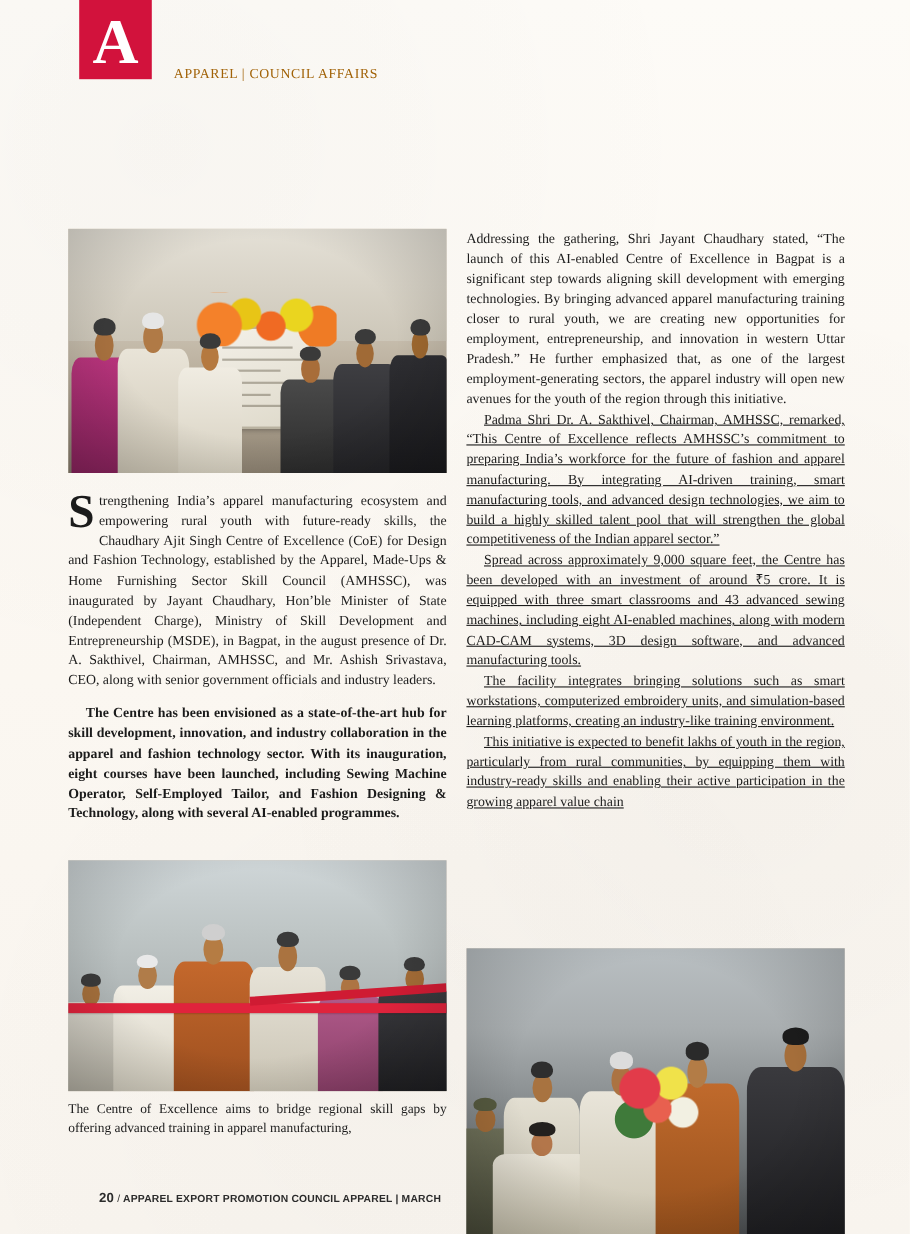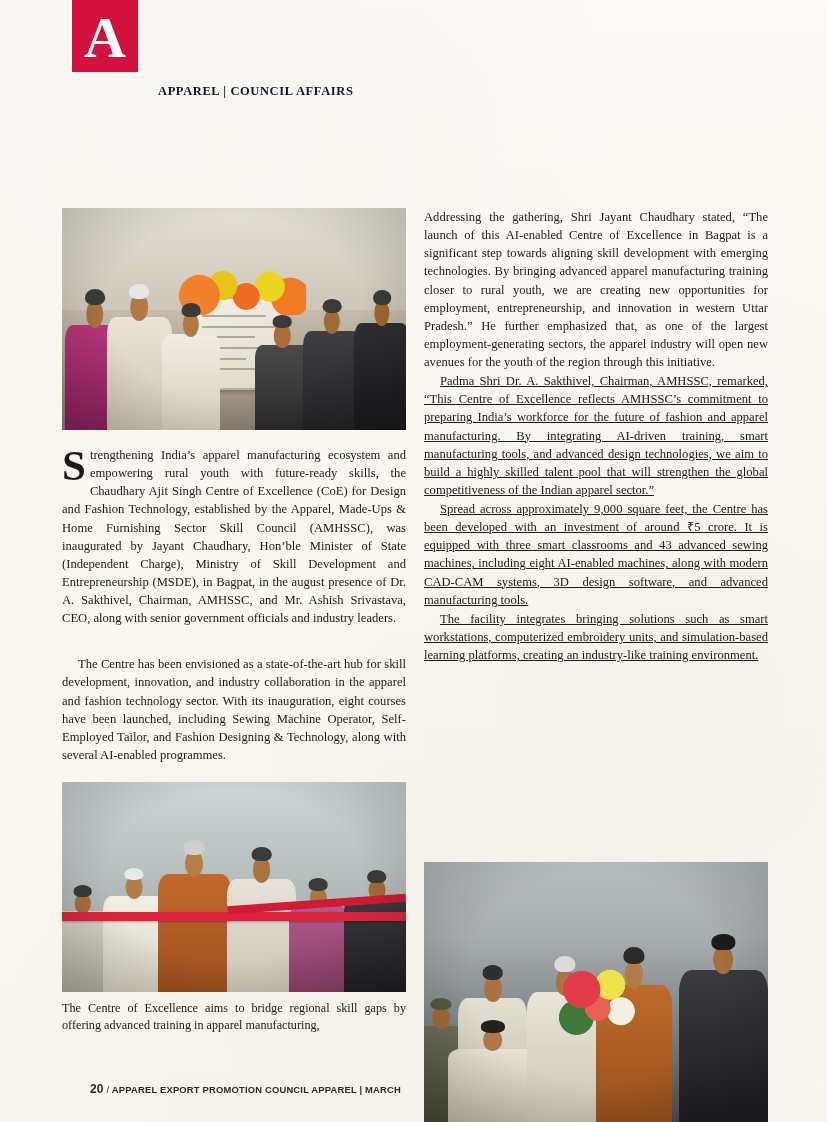--- a/index.html
+++ b/index.html
@@ -36,25 +36,24 @@
     font-family: "Liberation Serif", serif;
     font-weight: 700;
     font-size: 58px;
     color: #ffffff;
     line-height: 1;
     margin-top: 4px;
   }
   .kicker {
     position: absolute; left: 158px; top: 60px;
     font-family: "Liberation Serif", serif;
-    font-weight: 700;
+    font-weight: 400;
     font-size: 12.5px;
     letter-spacing: 0.6px;
-    color: #0f172a;
-    margin-top: 24px;
+    color: #a16207;
   }
 
   
   .headline {
     position: absolute; left: 62px; top: 104px; width: 706px;
     text-align: center;
     font-family: "Liberation Serif", serif;
     font-weight: 700;
     font-style: italic;
     font-size: 29.5px;
@@ -69,21 +68,21 @@
 
   p.body {
     margin: 0 0 0 0;
     font-size: 12.6px;
     line-height: 1.44;
     text-align: justify;
     text-justify: inter-word;
     hyphens: auto;
   }
   p.body + p.body { text-indent: 16px; margin-top: 1px; text-decoration: underline; }
-  p.gap { margin-top: 28px; text-indent: 16px; }
+  p.gap { margin-top: 12px; text-indent: 16px; font-weight: bold; }
 
   
   .dropcap-para {
     font-size: 12.6px;
     line-height: 1.44;
     text-align: justify;
   }
   .dropcap {
     float: left;
     font-family: "Liberation Serif", serif;
@@ -306,20 +305,21 @@
     <div class="vignette"></div>
   </div>
 
   <div class="caption" id="caption-mid">The Centre of Excellence aims to bridge regional skill gaps by offering advanced training in apparel manufacturing,</div>
 
   <div class="col-right">
     <p class="body">Addressing the gathering, Shri Jayant Chaudhary stated, “The launch of this AI-enabled Centre of Excellence in Bagpat is a significant step towards aligning skill development with emerging technologies. By bringing advanced apparel manufacturing training closer to rural youth, we are creating new opportunities for employment, entrepreneurship, and innovation in western Uttar Pradesh.” He further emphasized that, as one of the largest employment-generating sectors, the apparel industry will open new avenues for the youth of the region through this initiative.</p>
     <p class="body">Padma Shri Dr. A. Sakthivel, Chairman, AMHSSC, remarked, “This Centre of Excellence reflects AMHSSC’s commitment to preparing India’s workforce for the future of fashion and apparel manufacturing. By integrating AI-driven training, smart manufacturing tools, and advanced design technologies, we aim to build a highly skilled talent pool that will strengthen the global competitiveness of the Indian apparel sector.”</p>
     <p class="body">Spread across approximately 9,000 square feet, the Centre has been developed with an investment of around ₹5 crore. It is equipped with three smart classrooms and 43 advanced sewing machines, including eight AI-enabled machines, along with modern CAD-CAM systems, 3D design software, and advanced manufacturing tools.</p>
     <p class="body">The facility integrates bringing solutions such as smart workstations, computerized embroidery units, and simulation-based learning platforms, creating an industry-like training environment.</p>
+    <p class="body">This initiative is expected to benefit lakhs of youth in the region, particularly from rural communities, by equipping them with industry-ready skills and enabling their active participation in the growing apparel value chain</p>
   </div>
 
   <div class="photo" id="photo-bot">
     <div class="p3-bg"></div>
     <div class="fig" style="left:-4%; width:18%; height:58%;">
       <div class="torso" style="height:64%; background:linear-gradient(180deg,#6d6f58 0%,#4a4c3a 100%);"></div>
       <div class="head" style="width:28%; height:14%; bottom:62%; background:#a06b38;"></div>
       <div class="hair" style="width:34%; height:8%; bottom:74%; background:#55593f;"></div>
     </div>
     <div class="fig" style="left:10%; width:20%; height:72%;">

